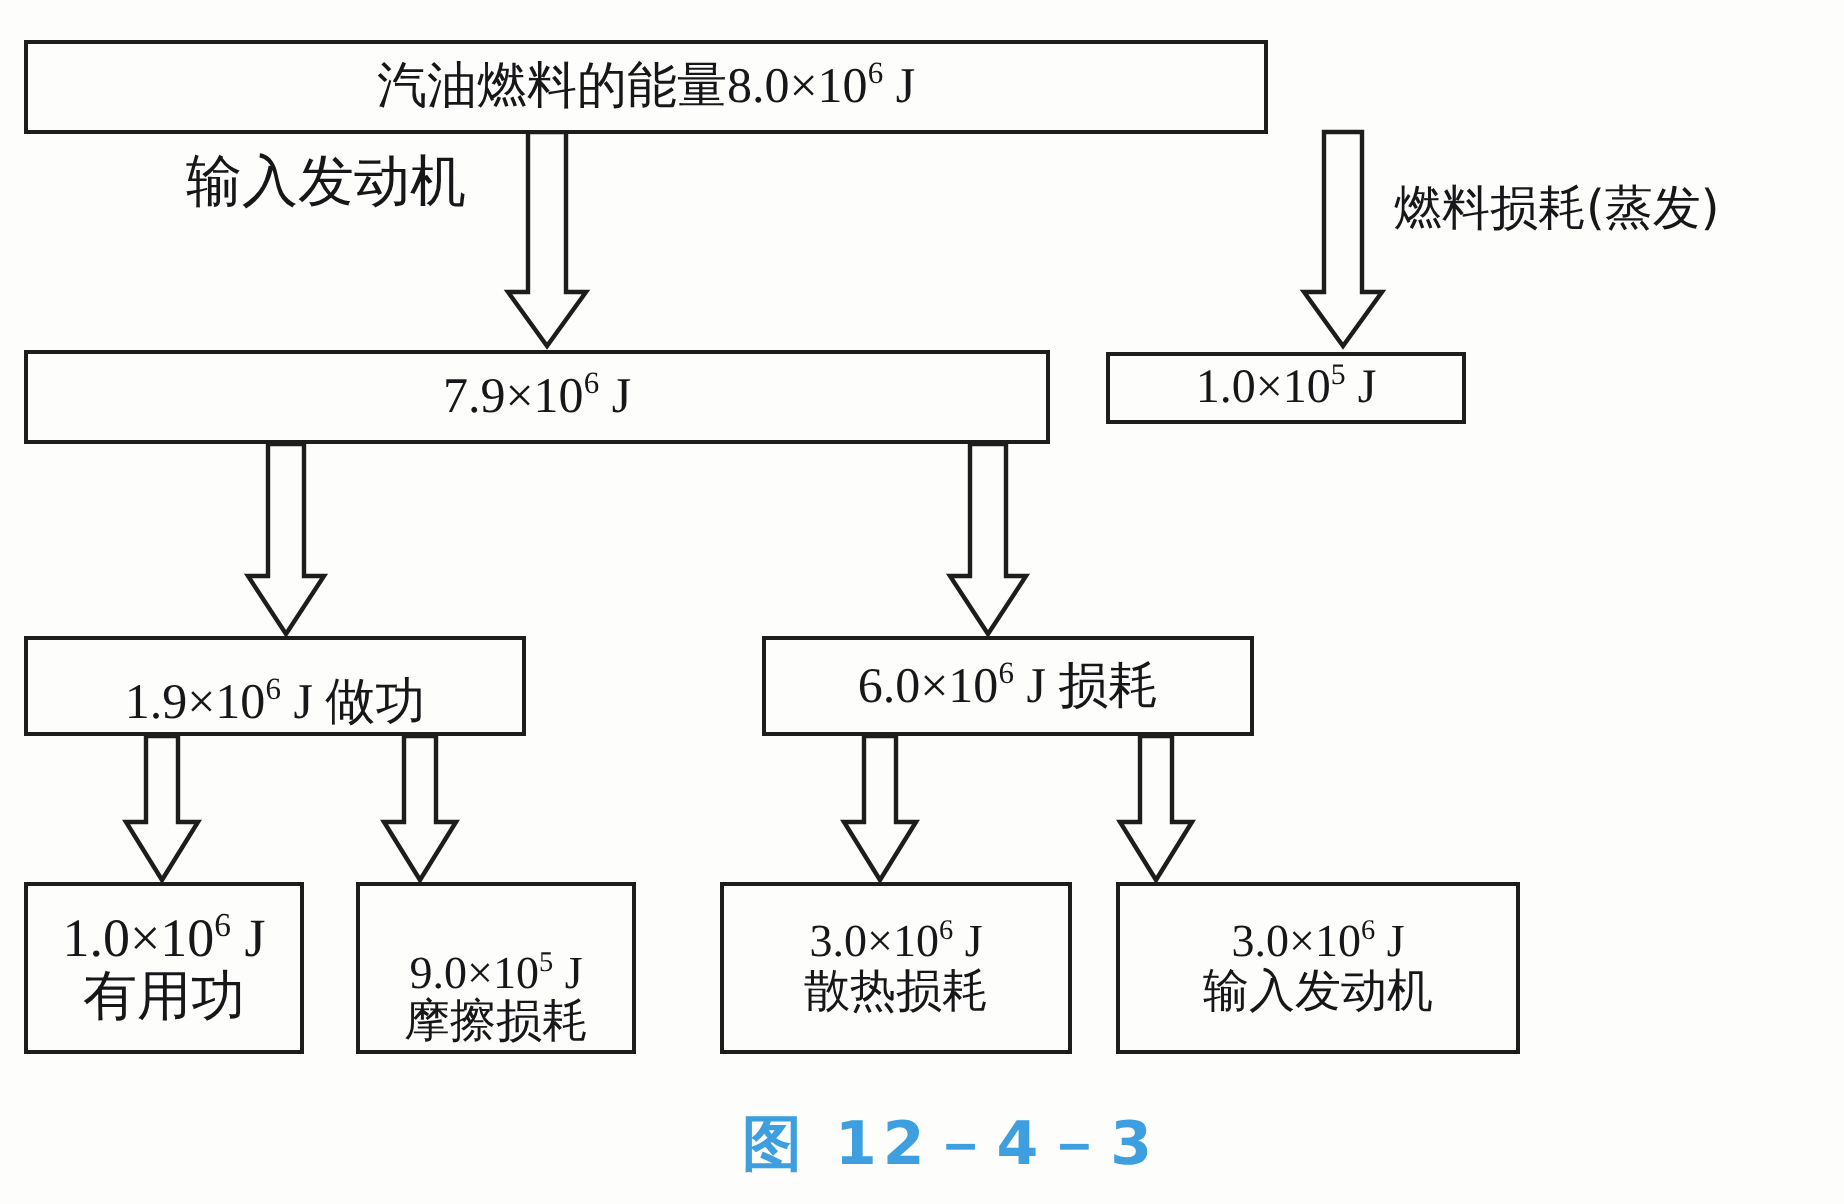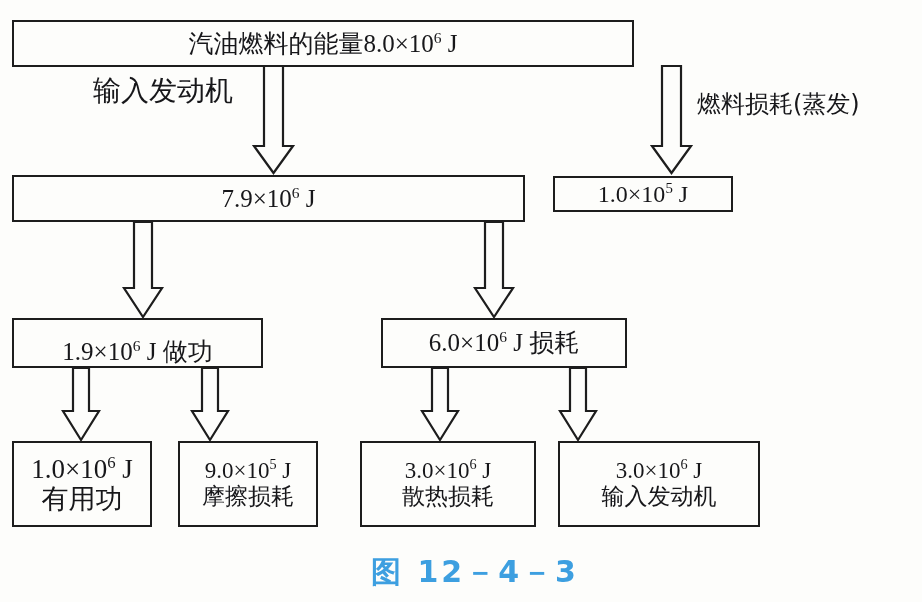--- a/index.html
+++ b/index.html
@@ -127,21 +127,21 @@
     </div>
   </div>
 
   <div class="node-box" style="left:12px; top:441px; width:140px; height:86px; font-size:27px;">
     <div class="node-line">
       <span class="val">1.0</span><span class="val">×10</span><sup class="val">6</sup><span class="val">&nbsp;J</span>
     </div>
     <div class="node-line cn">有用功</div>
   </div>
 
-  <div class="node-box" style="left:178px; top:441px; width:140px; height:86px; font-size:23px;">
+  <div class="node-box" style="left:178px; top:441px; width:140px; height:86px; font-size:23px;justify-content:flex-end;">
     <div class="node-line">
       <span class="val">9.0</span><span class="val">×10</span><sup class="val">5</sup><span class="val">&nbsp;J</span>
     </div>
     <div class="node-line cn">摩擦损耗</div>
   </div>
 
   <div class="node-box" style="left:360px; top:441px; width:176px; height:86px; font-size:23px;">
     <div class="node-line">
       <span class="val">3.0</span><span class="val">×10</span><sup class="val">6</sup><span class="val">&nbsp;J</span>
     </div>

